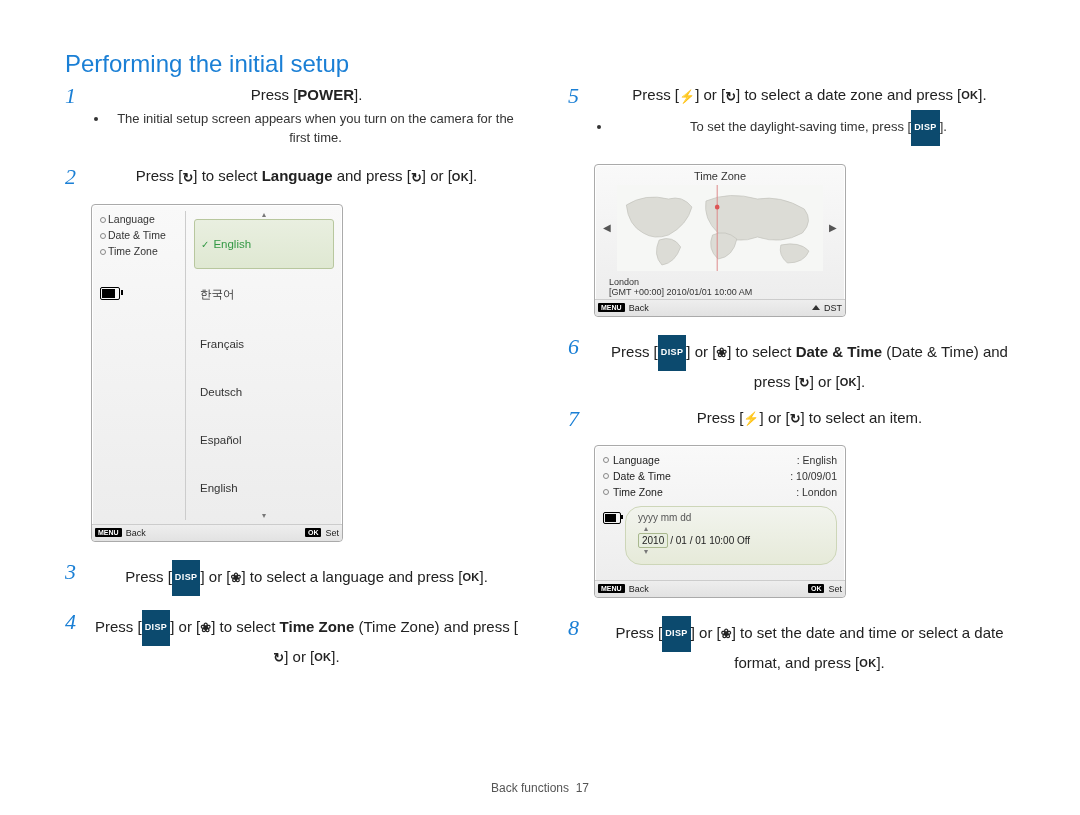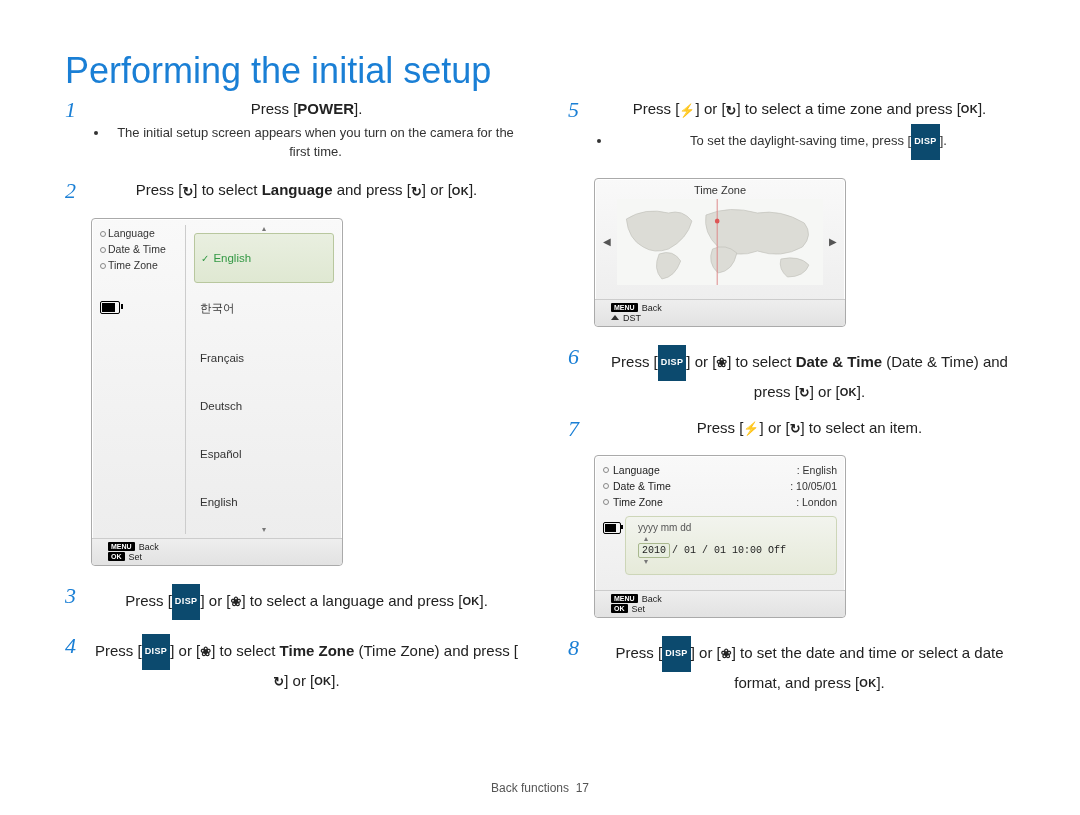--- a/index.html
+++ b/index.html
@@ -10,21 +10,21 @@
     background: #fff;
     font-family: Arial, Helvetica, sans-serif;
     font-size: 14px;
     color: #222;
     box-sizing: border-box;
   }
   .page {
     padding: 50px 55px 20px 65px;
   }
   h1.title {
-    font-size: 36px;
+    font-size: 24px;
     font-weight: 400;
     color: #1a7fd5;
     margin: 0 0 6px 0;
   }
   .subtitle {
     font-size: 13px;
     color: #444;
     margin-bottom: 28px;
   }
   .columns {
@@ -167,24 +167,23 @@
   .arrow-tiny {
     text-align: center;
     font-size: 8px;
     color: #777;
     line-height: 1;
   }
   .screen-foot {
     border-top: 1px solid #ccc;
     background: linear-gradient(#eee, #e2e2e2);
     display: flex;
-    padding: 3px 16px;
+    padding: 3px 3px;
     font-size: 9px;
     border-radius: 0 0 4px 4px;
-    flex-direction: column;
   }
   .screen-foot .fl, .screen-foot .fr {
     display: flex;
     align-items: center;
     gap: 4px;
   }
   .screen-foot .fl { flex: 1; }
   .menu-tag, .ok-tag {
     background: #000;
     color: #fff;
@@ -259,36 +258,35 @@
     height: 4px;
     border: 1px solid #888;
     border-radius: 50%;
   }
   .dt-row .k { flex: 1; }
   .dt-row .v { color: #333; }
   .dt-entry {
     margin-top: 6px;
     background: linear-gradient(#f2f4ee, #e6ead9);
     border: 1px solid #cdd6b8;
-    border-radius: 4px;
+    border-radius: 16px;
     padding: 5px 8px 8px 8px;
     font-size: 10px;
     position: relative;
   }
   .dt-format {
     color: #555;
     padding-left: 4px;
     margin-bottom: 2px;
   }
   .dt-values {
     display: flex;
     gap: 2px;
     align-items: center;
     padding-left: 4px;
-    font-family: Liberation Mono, monospace;
   }
   .val-sel {
     background: #e8eee0;
     border: 1px solid #a9b88e;
     border-radius: 2px;
     padding: 1px 3px;
   }
 
   .footer {
     position: absolute;
@@ -373,21 +371,21 @@
           <span>Press [</span><span class="icon-box disp-icon">DISP</span><span>] or [</span><span class="icon-box flower-icon">❀</span><span>] to select </span><span class="bold">Time Zone</span><span> (Time Zone) and press [</span><span class="icon-box timer-icon">↻</span><span>] or [</span><span class="icon-box ok-icon">OK</span><span>].</span>
         </div>
       </div>
     </div>
 
     <div class="col">
 
       <div class="step">
         <div class="step-num">5</div>
         <div class="step-body">
-          <span>Press [</span><span class="icon-box bolt-icon">⚡</span><span>] or [</span><span class="icon-box timer-icon">↻</span><span>] to select a time zone and press [</span><span class="icon-box ok-icon">OK</span><span>].</span>
+          <span>Press [</span><span class="icon-box bolt-icon">⚡</span><span>] or [</span><span class="icon-box timer-icon">↻</span><span>] to select a date zone and press [</span><span class="icon-box ok-icon">OK</span><span>].</span>
           <ul class="bul">
               <li><span>To set the daylight-saving time, press [</span><span class="icon-box disp-icon">DISP</span><span>].</span></li>
             </ul>
         </div>
       </div>
 
       <div class="screen tz-screen">
         <div class="screen-body">
           <div class="tz-title">Time Zone</div>
           <div class="tz-map-wrap">
@@ -400,20 +398,24 @@
                   <path d="M95,16 Q120,6 150,14 Q175,10 200,24 Q210,36 198,48 Q175,60 150,52 Q128,60 108,48 Q92,34 95,16 Z"></path>
                   <path d="M175,60 Q195,56 205,66 Q200,78 182,78 Q172,70 175,60 Z"></path>
                   <path d="M102,50 Q116,44 128,54 Q124,72 108,74 Q96,64 102,50 Z"></path>
                 </g>
                 <line x1="107" y1="0" x2="107" y2="86" stroke="#d88" stroke-width="1"></line>
                 <circle cx="107" cy="22" r="2.5" fill="#d55"></circle>
               </svg>
             </div>
             <div class="tz-arrow">▶</div>
           </div>
+          <div class="tz-labels">
+            <div>London</div>
+            <div>[GMT +00:00] 2010/01/01 10:00 AM</div>
+          </div>
         </div>
         <div class="screen-foot">
           <div class="fl">
               <span class="menu-tag">MENU</span>
               <span>Back</span>
             </div>
           <div class="fr">
               <span class="dst-arrow"></span>
               <span>DST</span>
             </div>
@@ -436,21 +438,21 @@
 
       <div class="screen dt-screen">
         <div class="screen-body">
           <div class="dt-rows">
             <div class="dt-row">
                 <span class="k">Language</span>
                 <span class="v">: English</span>
               </div>
             <div class="dt-row">
                 <span class="k">Date &amp; Time</span>
-                <span class="v">: 10/05/01</span>
+                <span class="v">: 10/09/01</span>
               </div>
             <div class="dt-row">
                 <span class="k">Time Zone</span>
                 <span class="v">: London</span>
               </div>
           </div>
           <div style="position:relative;display:flex;align-items:flex-start;">
             <div style="width:22px;padding-top:12px;">
               <div style="width:16px;height:10px;border:1.5px solid #000;border-radius:2px;position:relative;">
                 <div style="position:absolute;right:-3px;top:2px;width:2px;height:4px;background:#000;"></div>

